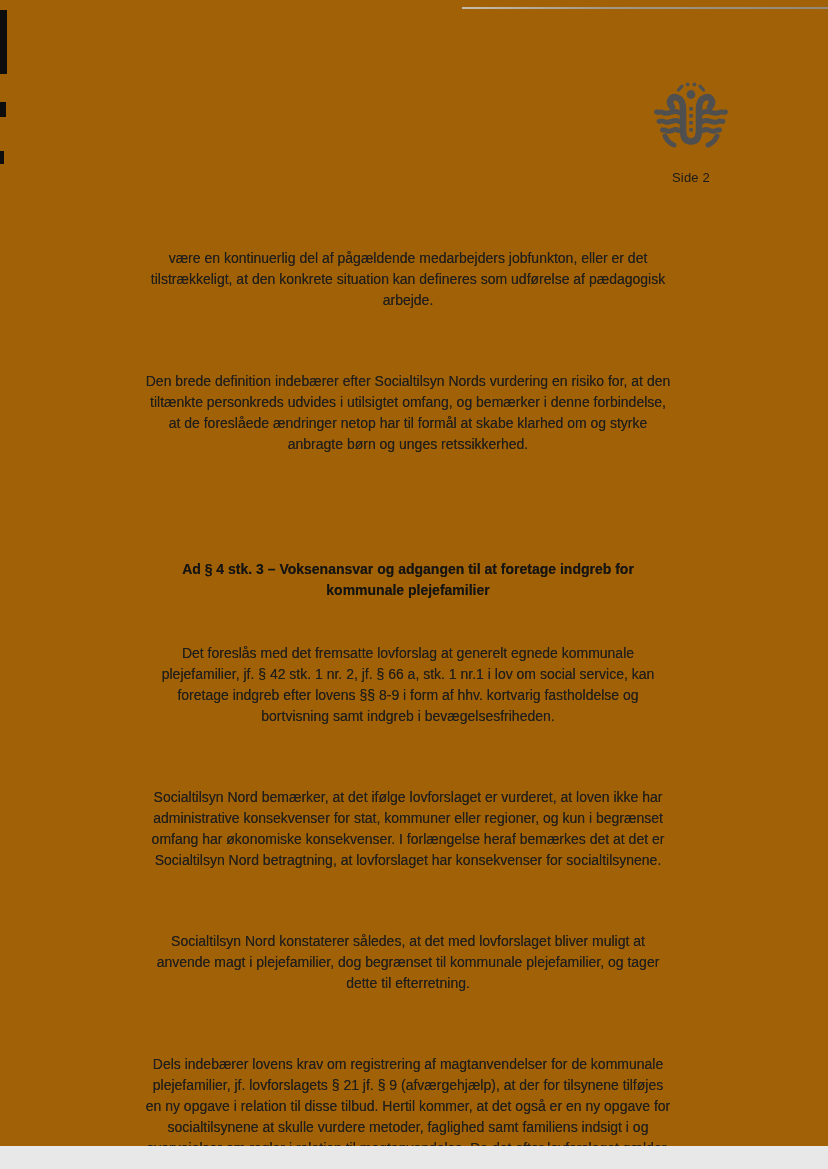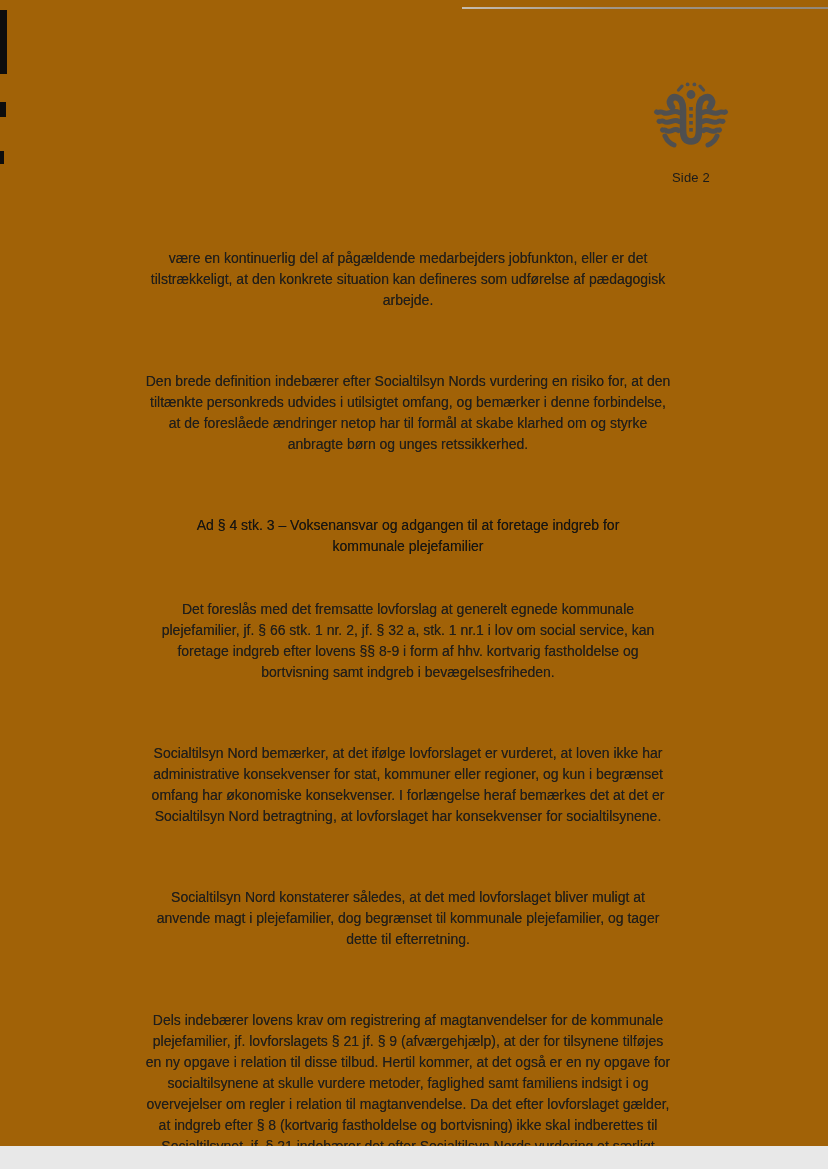--- a/index.html
+++ b/index.html
@@ -47,21 +47,21 @@
     left: 98px; top: 206px;
     width: 620px;
     font-size: 14px;
     line-height: 21px;
     color: #1e1e1e;
     white-space: pre;
     text-shadow: 0 0 .4px rgba(0,0,0,.5);
   }
   .block { margin: 0 0 18px 0; text-align: center; }
   .block.tight { margin-bottom: 0; }
-  .heading { font-weight: normal; color: #141414; }
+  .heading { font-weight: bold; color: #141414; margin-top: 44px; }
 </style>
 </head>
 <body>
 
 <div class="page">
 
   <div class="edge-mark m1"></div>
   <div class="edge-mark m2"></div>
   <div class="edge-mark m3"></div>
   <div class="scan-line"></div>
@@ -98,21 +98,21 @@
     <div class="block">være en kontinuerlig del af pågældende medarbejders jobfunkton, eller er det
 tilstrækkeligt, at den konkrete situation kan defineres som udførelse af pædagogisk
 arbejde.</div>
     <div class="block">Den brede definition indebærer efter Socialtilsyn Nords vurdering en risiko for, at den
 tiltænkte personkreds udvides i utilsigtet omfang, og bemærker i denne forbindelse,
 at de foreslåede ændringer netop har til formål at skabe klarhed om og styrke
 anbragte børn og unges retssikkerhed.</div>
     <div class="block heading tight">Ad § 4 stk. 3 – Voksenansvar og adgangen til at foretage indgreb for
 kommunale plejefamilier</div>
     <div class="block">Det foreslås med det fremsatte lovforslag at generelt egnede kommunale
-plejefamilier, jf. § 66 stk. 1 nr. 2, jf. § 32 a, stk. 1 nr.1 i lov om social service, kan
+plejefamilier, jf. § 42 stk. 1 nr. 2, jf. § 66 a, stk. 1 nr.1 i lov om social service, kan
 foretage indgreb efter lovens §§ 8-9 i form af hhv. kortvarig fastholdelse og
 bortvisning samt indgreb i bevægelsesfriheden.</div>
     <div class="block">Socialtilsyn Nord bemærker, at det ifølge lovforslaget er vurderet, at loven ikke har
 administrative konsekvenser for stat, kommuner eller regioner, og kun i begrænset
 omfang har økonomiske konsekvenser. I forlængelse heraf bemærkes det at det er
 Socialtilsyn Nord betragtning, at lovforslaget har konsekvenser for socialtilsynene.</div>
     <div class="block">Socialtilsyn Nord konstaterer således, at det med lovforslaget bliver muligt at
 anvende magt i plejefamilier, dog begrænset til kommunale plejefamilier, og tager
 dette til efterretning.</div>
     <div class="block">Dels indebærer lovens krav om registrering af magtanvendelser for de kommunale

